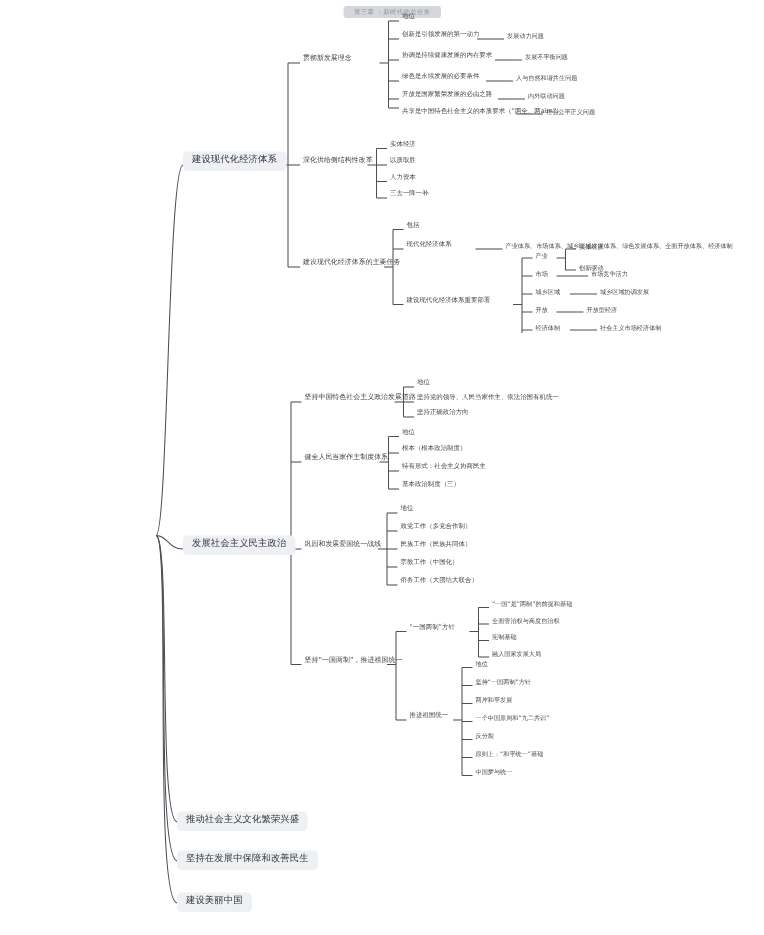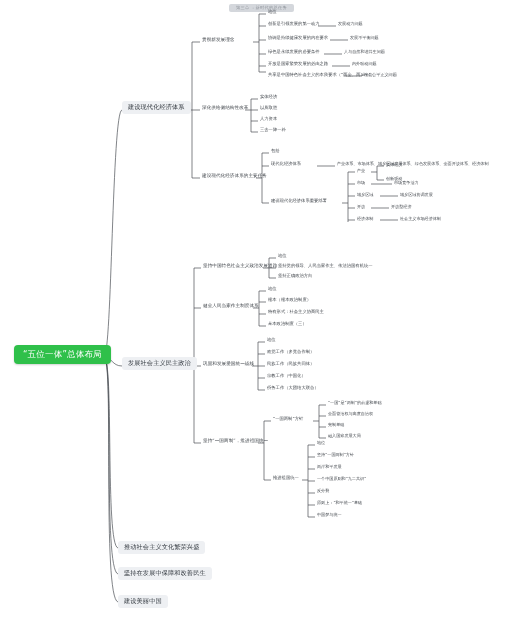--- a/index.html
+++ b/index.html
@@ -182,21 +182,20 @@
       <path d="M308 481 L 315 481"></path>
       <path d="M308 493 L 315 493"></path>
       <path d="M308 505 L 315 505"></path>
       <path d="M308 517 L 315 517"></path>
 
     </g>
   </svg>
 
   <div class="node n-badge" style="left:229px;top:4px;">第三章 ：新时代的总任务</div>
 
-  <div class="node n-root" style="left:14px;top:345px;">“五位一体”总体布局</div>
 
   <div class="node n-l1" style="left:122px;top:101px;">建设现代化经济体系</div>
   <div class="node n-l1" style="left:122px;top:357px;">发展社会主义民主政治</div>
   <div class="node n-l1" style="left:118px;top:541px;">推动社会主义文化繁荣兴盛</div>
   <div class="node n-l1" style="left:118px;top:567px;">坚持在发展中保障和改善民生</div>
   <div class="node n-l1" style="left:118px;top:595px;">建设美丽中国</div>
 
   <div class="node n-l2" style="left:200px;top:37px;">贯彻新发展理念</div>
   <div class="node n-l2" style="left:200px;top:105px;">深化供给侧结构性改革</div>
   <div class="node n-l2" style="left:200px;top:173px;">建设现代化经济体系的主要任务</div>

